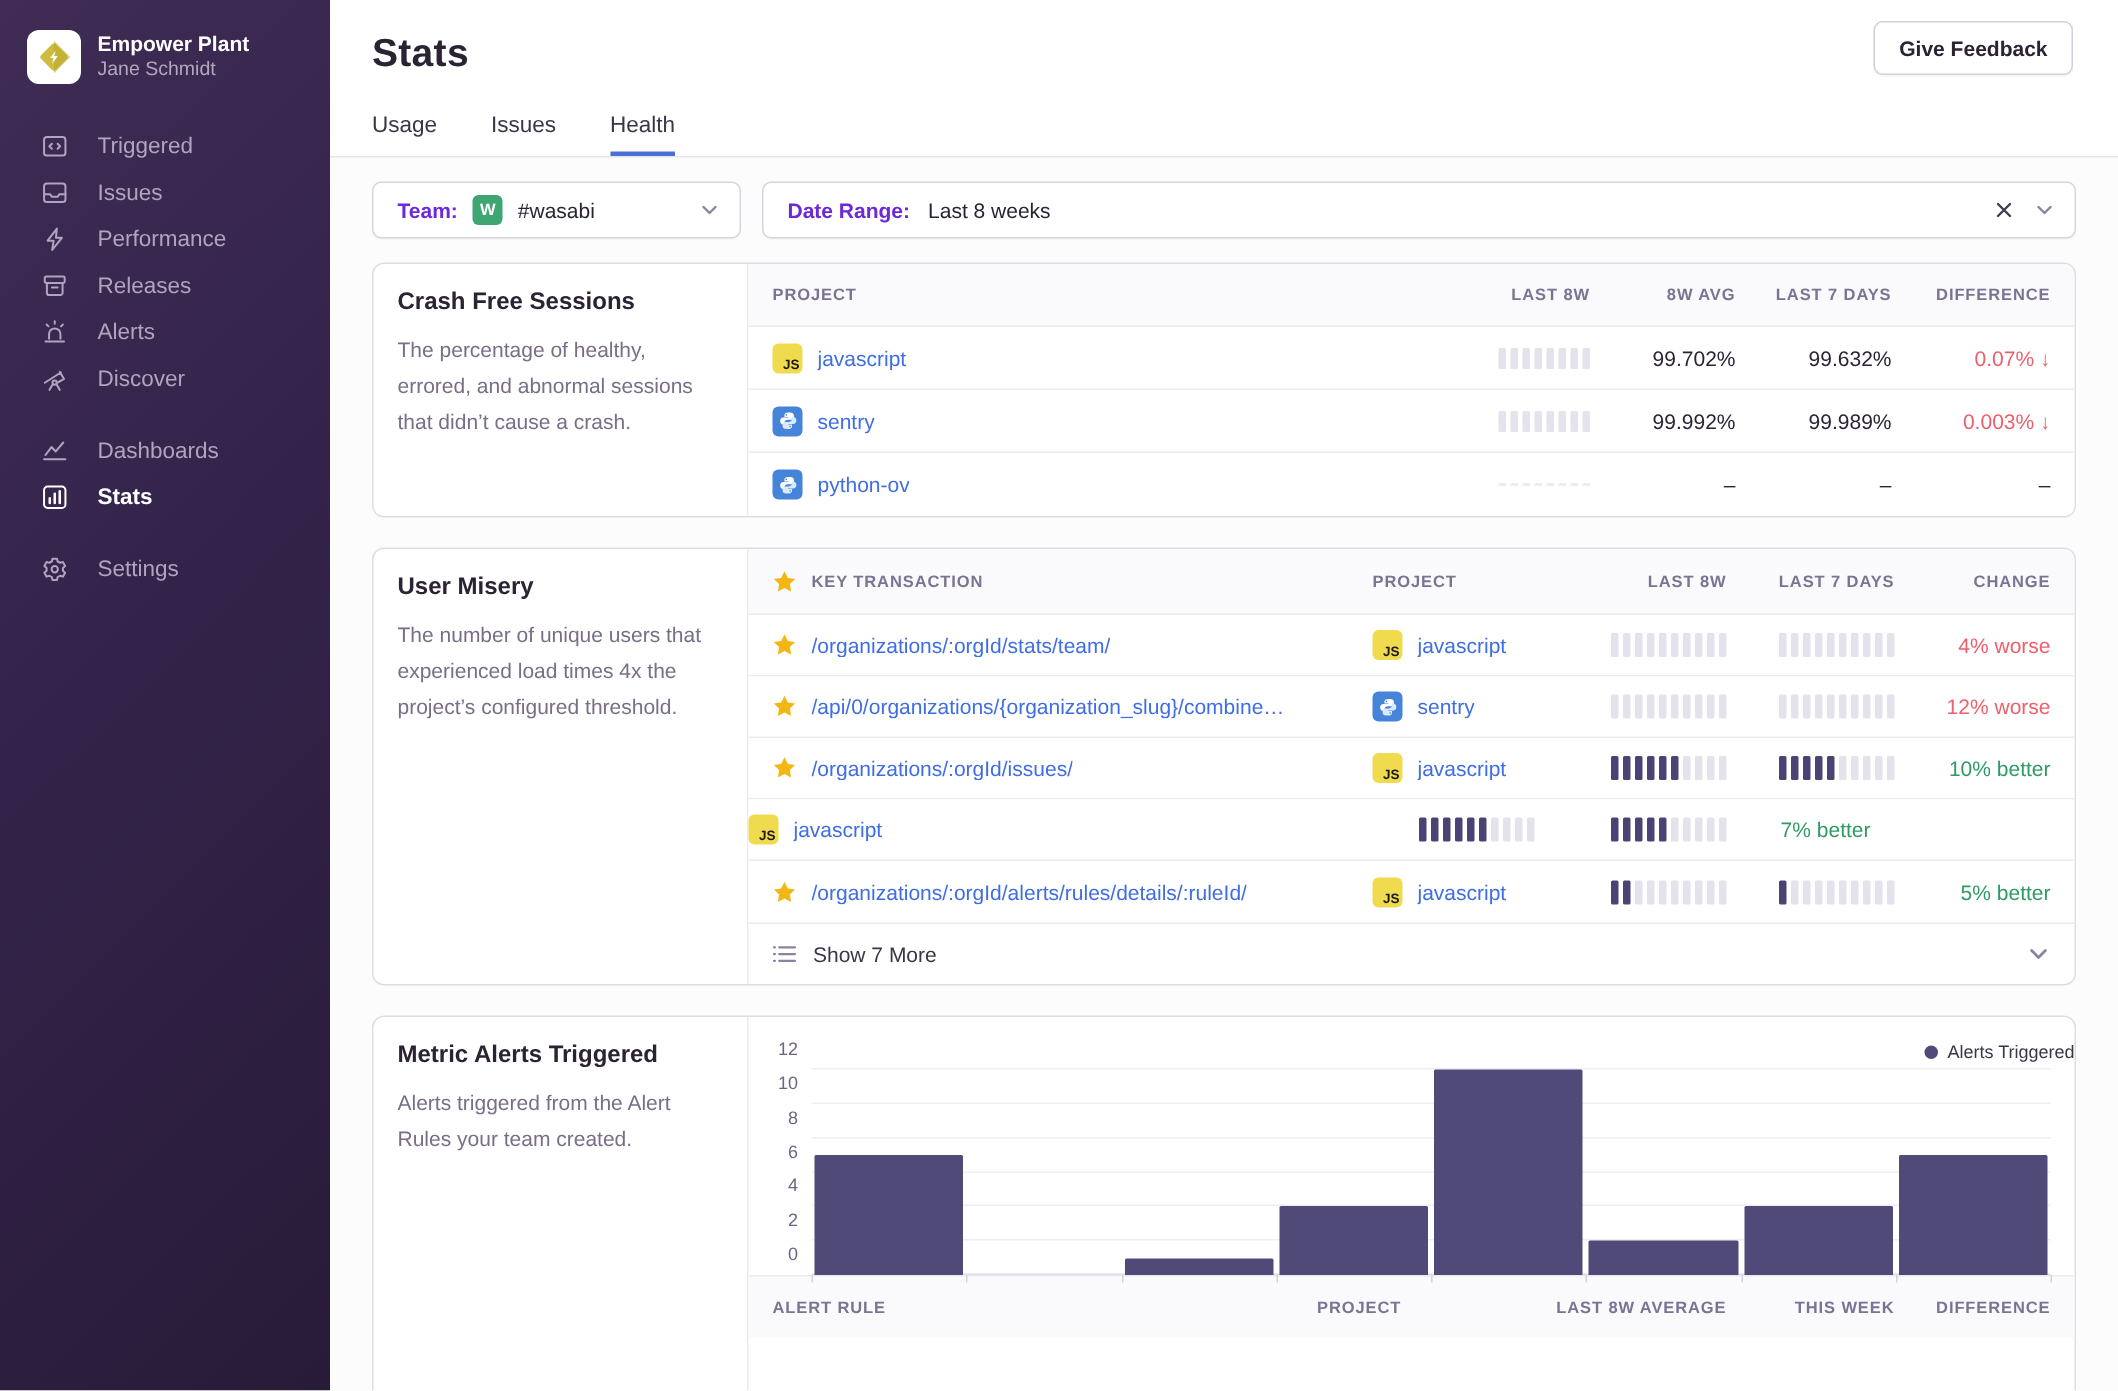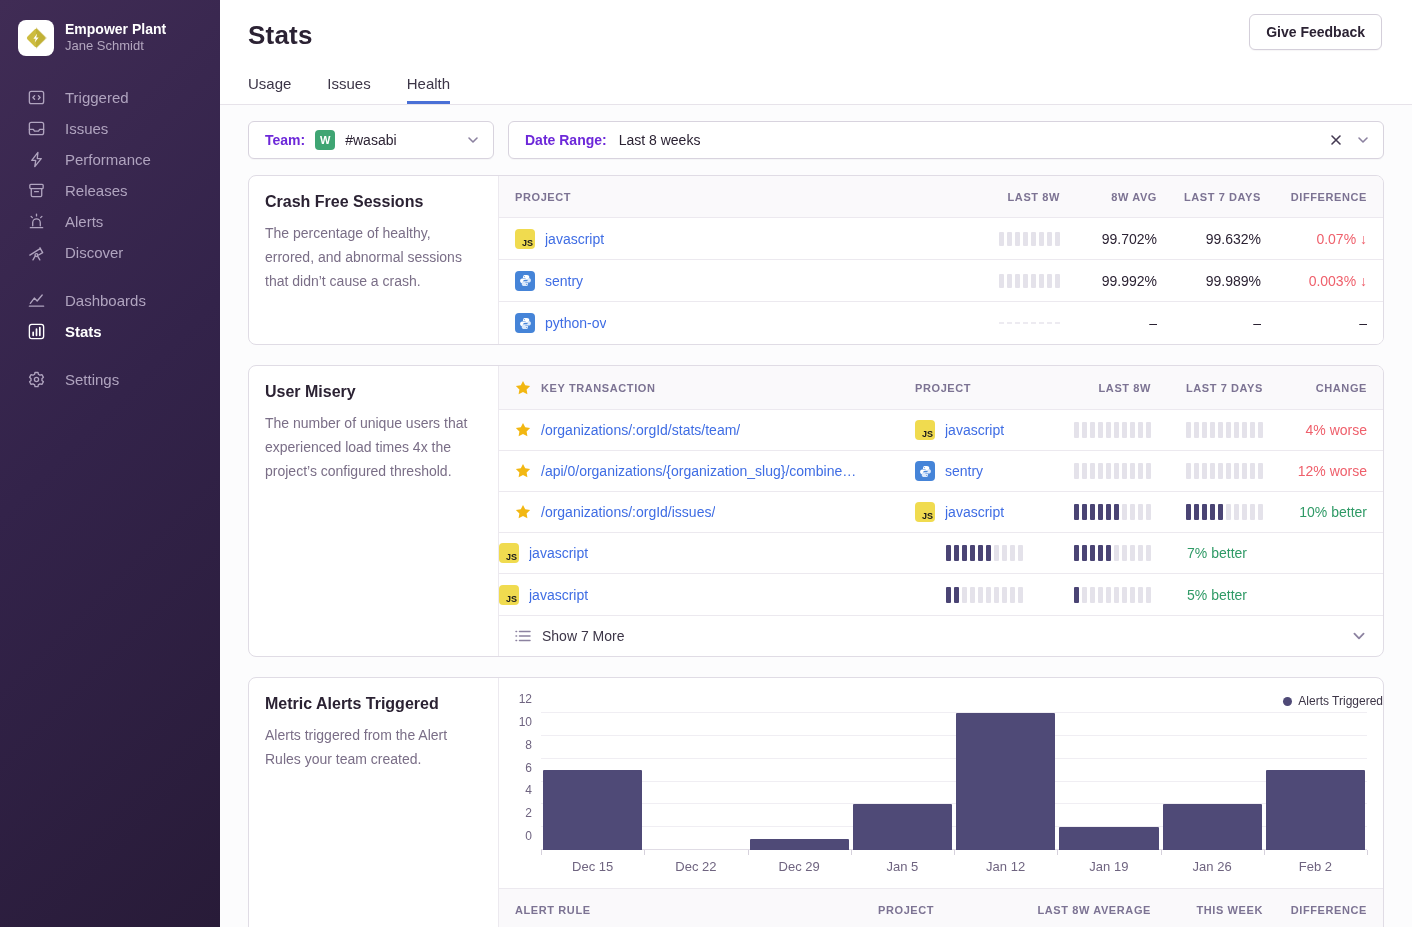--- a/index.html
+++ b/index.html
@@ -519,20 +519,28 @@
                   <span class="b" style="height: 16px;"></span>
                   <span class="b" style="height: 16px;"></span>
                   <span class="b" style="height: 16px;"></span>
                   <span class="b" style="height: 16px;"></span>
                   <span class="b" style="height: 16px;"></span>
                 </span>
               </div>
               <div class="cell right pad-r change-better">7% better</div>
             </div>
             <div class="tbl-row grid-misery">
+              <div class="cell first">
+                <span class="star">
+                  <svg width="16" height="16" viewBox="0 0 16 16" fill="#f2b712">
+                    <path d="M8 .9l2.2 4.4 4.9.7-3.5 3.4.8 4.9L8 12l-4.4 2.3.8-4.9L.9 6l4.9-.7z"></path>
+                  </svg>
+                </span>
+                <a class="link">/organizations/:orgId/alerts/rules/details/:ruleId/</a>
+              </div>
               <div class="cell first" style="padding-left: 0px;">
                 <span class="plat-js">JS</span>
                 <a class="link">javascript</a>
               </div>
               <div class="cell right">
                 <span class="spark">
                   <span class="b dark" style="height: 16px;"></span>
                   <span class="b dark" style="height: 16px;"></span>
                   <span class="b" style="height: 16px;"></span>
                   <span class="b" style="height: 16px;"></span>
@@ -614,30 +622,20 @@
               <div class="xtick" style="left: 0%;"></div>
               <div class="xtick" style="left: 12.5%;"></div>
               <div class="xtick" style="left: 25%;"></div>
               <div class="xtick" style="left: 37.5%;"></div>
               <div class="xtick" style="left: 50%;"></div>
               <div class="xtick" style="left: 62.5%;"></div>
               <div class="xtick" style="left: 75%;"></div>
               <div class="xtick" style="left: 87.5%;"></div>
               <div class="xtick" style="left: 100%;"></div>
             </div>
-          <div class="xlabels" id="xlabels">
-              <div class="xlabel">Dec 15</div>
-              <div class="xlabel">Dec 22</div>
-              <div class="xlabel">Dec 29</div>
-              <div class="xlabel">Jan 5</div>
-              <div class="xlabel">Jan 12</div>
-              <div class="xlabel">Jan 19</div>
-              <div class="xlabel">Jan 26</div>
-              <div class="xlabel">Feb 2</div>
-            </div>
         </div>
         <div class="tbl-header grid-alerts alert-tbl-header">
           <div class="cell first">ALERT RULE</div>
           <div class="cell">PROJECT</div>
           <div class="cell right">LAST 8W AVERAGE</div>
           <div class="cell right">THIS WEEK</div>
           <div class="cell right pad-r">DIFFERENCE</div>
         </div>
       </div>
     </section>

